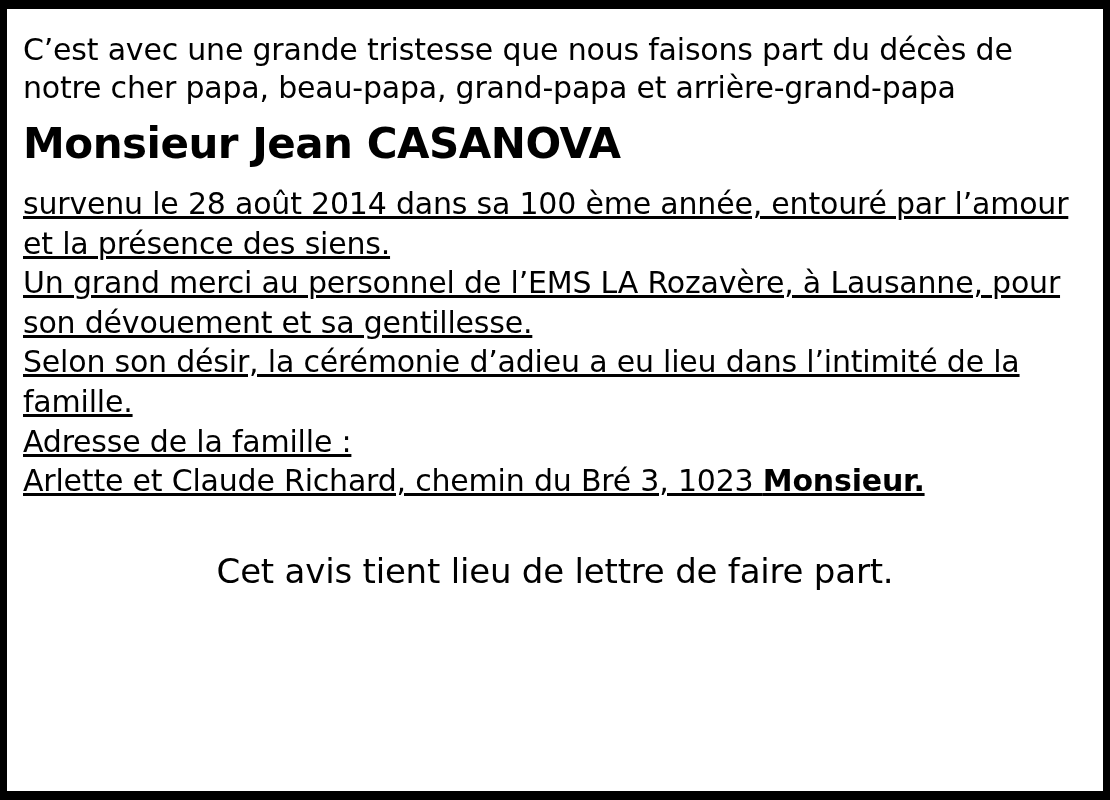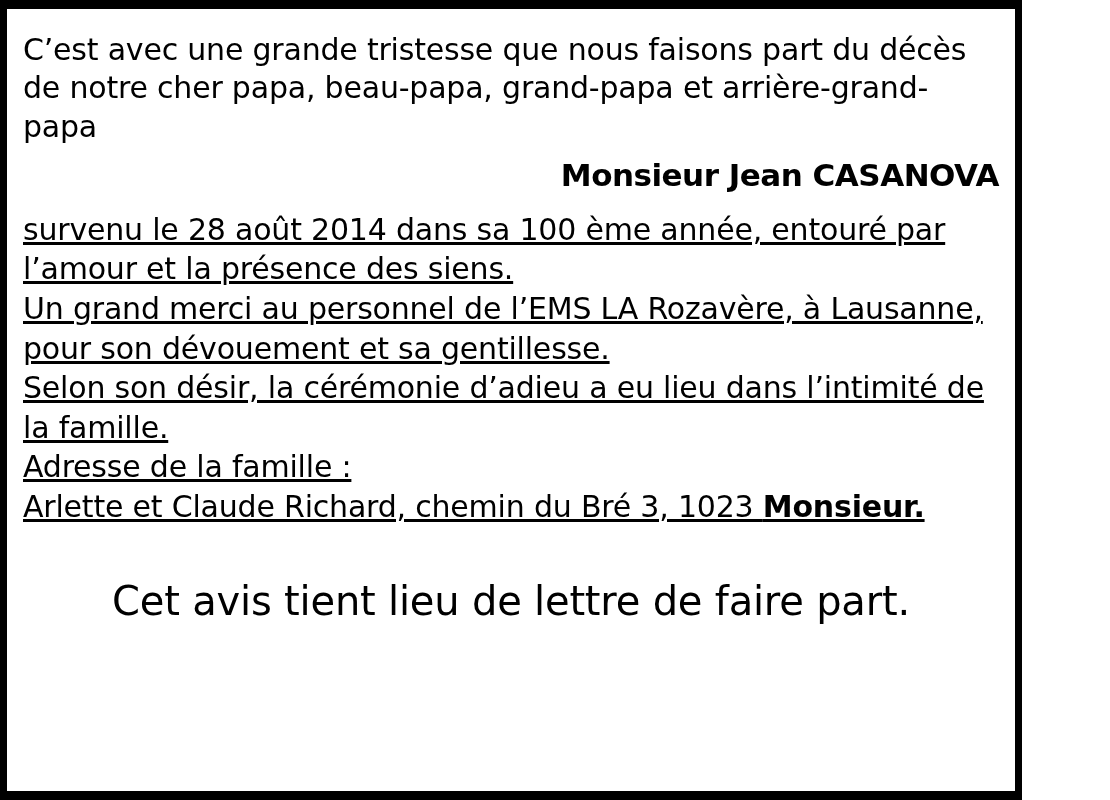--- a/index.html
+++ b/index.html
@@ -10,40 +10,40 @@
   body {
     width: 1110px;
     height: 800px;
     font-family: "DejaVu Sans", sans-serif;
     color: #000000;
     overflow: hidden;
   }
   .notice {
     position: relative;
     box-sizing: border-box;
-    width: 1022px;
+    width: 1110px;
     height: 800px;
     background: #ffffff;
     border-top: 9px solid #000000;
     border-bottom: 9px solid #000000;
     border-left: 7px solid #000000;
     border-right: 7px solid #000000;
     padding: 22px 16px 0 16px;
   }
   .intro {
     font-size: 30px;
     line-height: 1.28;
     letter-spacing: -0.2px;
     margin: 0 0 4px 0;
     white-space: pre-line;
   }
   .deceased-name {
-    text-align: right;
+    text-align: left;
     font-weight: bold;
-    font-size: 31px;
+    font-size: 42px;
     line-height: 1.15;
     letter-spacing: -0.5px;
     margin: 12px 0 16px 0;
   }
   .body-text {
     font-size: 30px;
     line-height: 1.32;
     letter-spacing: -0.2px;
     margin: 0;
     white-space: pre-line;
@@ -56,21 +56,21 @@
     text-align: right;
     font-style: italic;
     font-size: 29px;
     line-height: 1.35;
     letter-spacing: -0.2px;
     margin: 46px 14px 0 0;
     white-space: pre-line;
   }
   .closing {
     text-align: center;
-    font-size: 40px;
+    font-size: 34px;
     line-height: 1.3;
     letter-spacing: -0.2px;
     margin: 48px 0 12px 0;
   }
 </style>
 </head>
 <body>
 
 <div class="notice">
 

